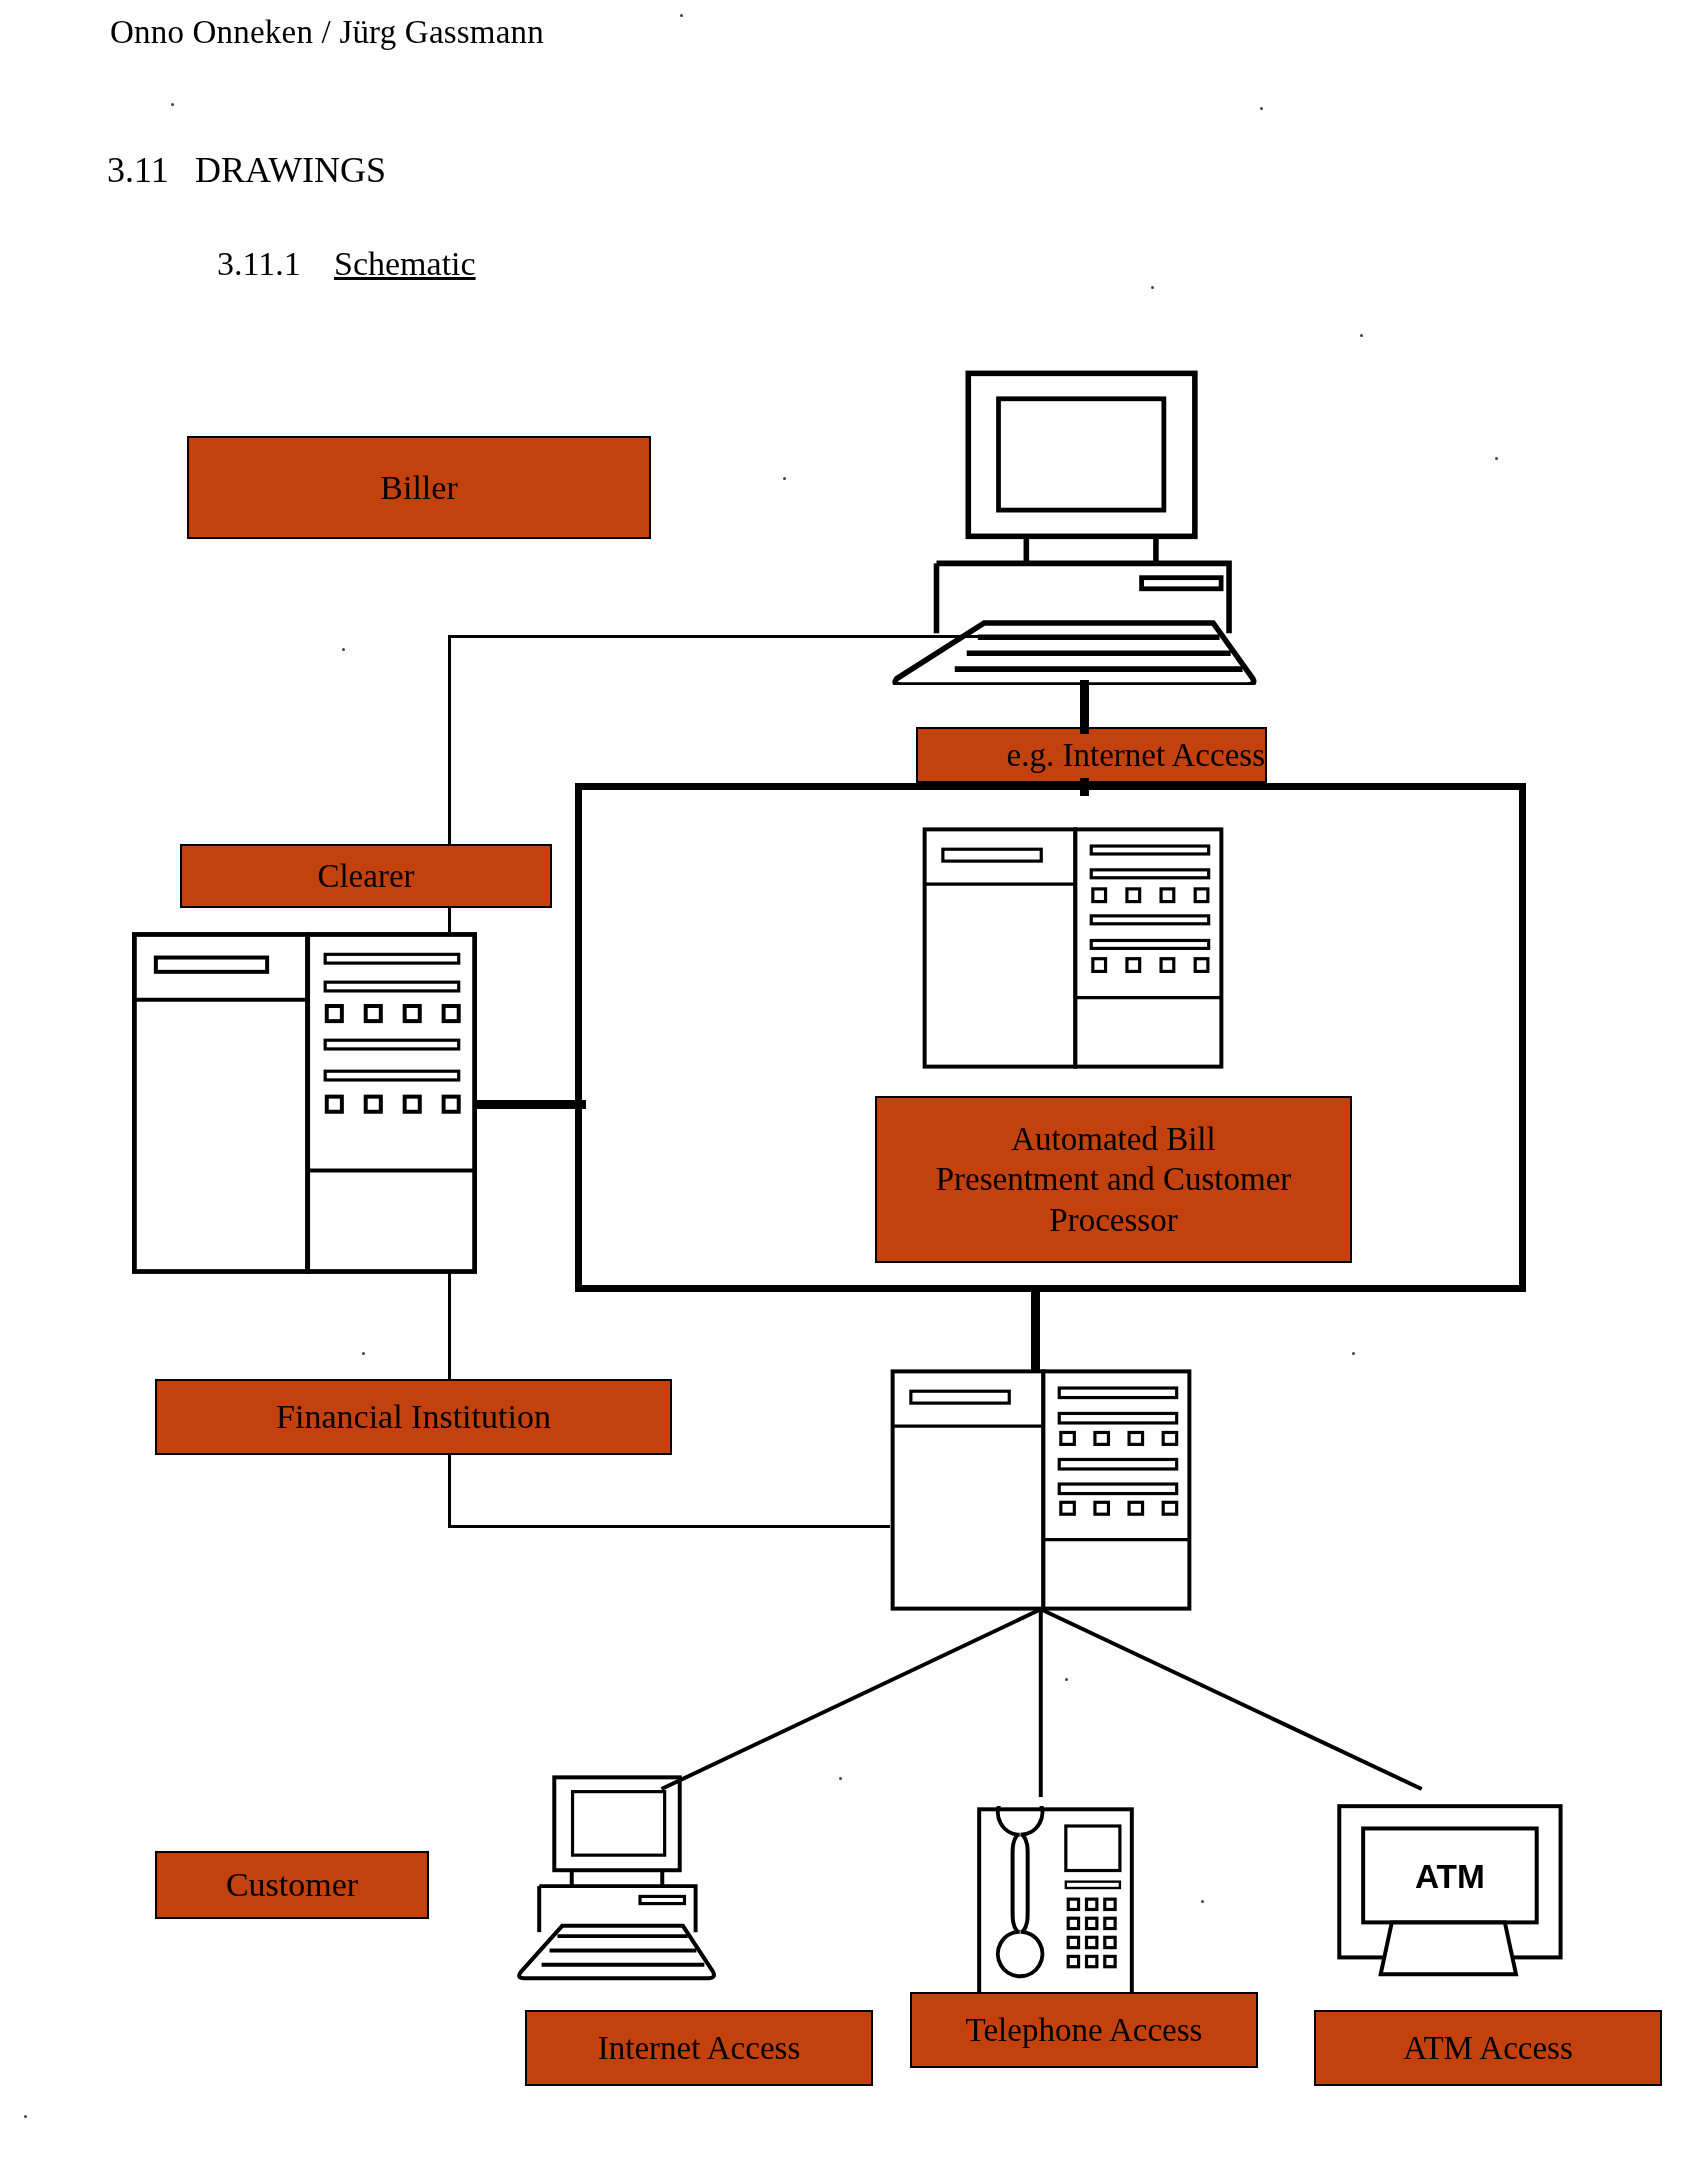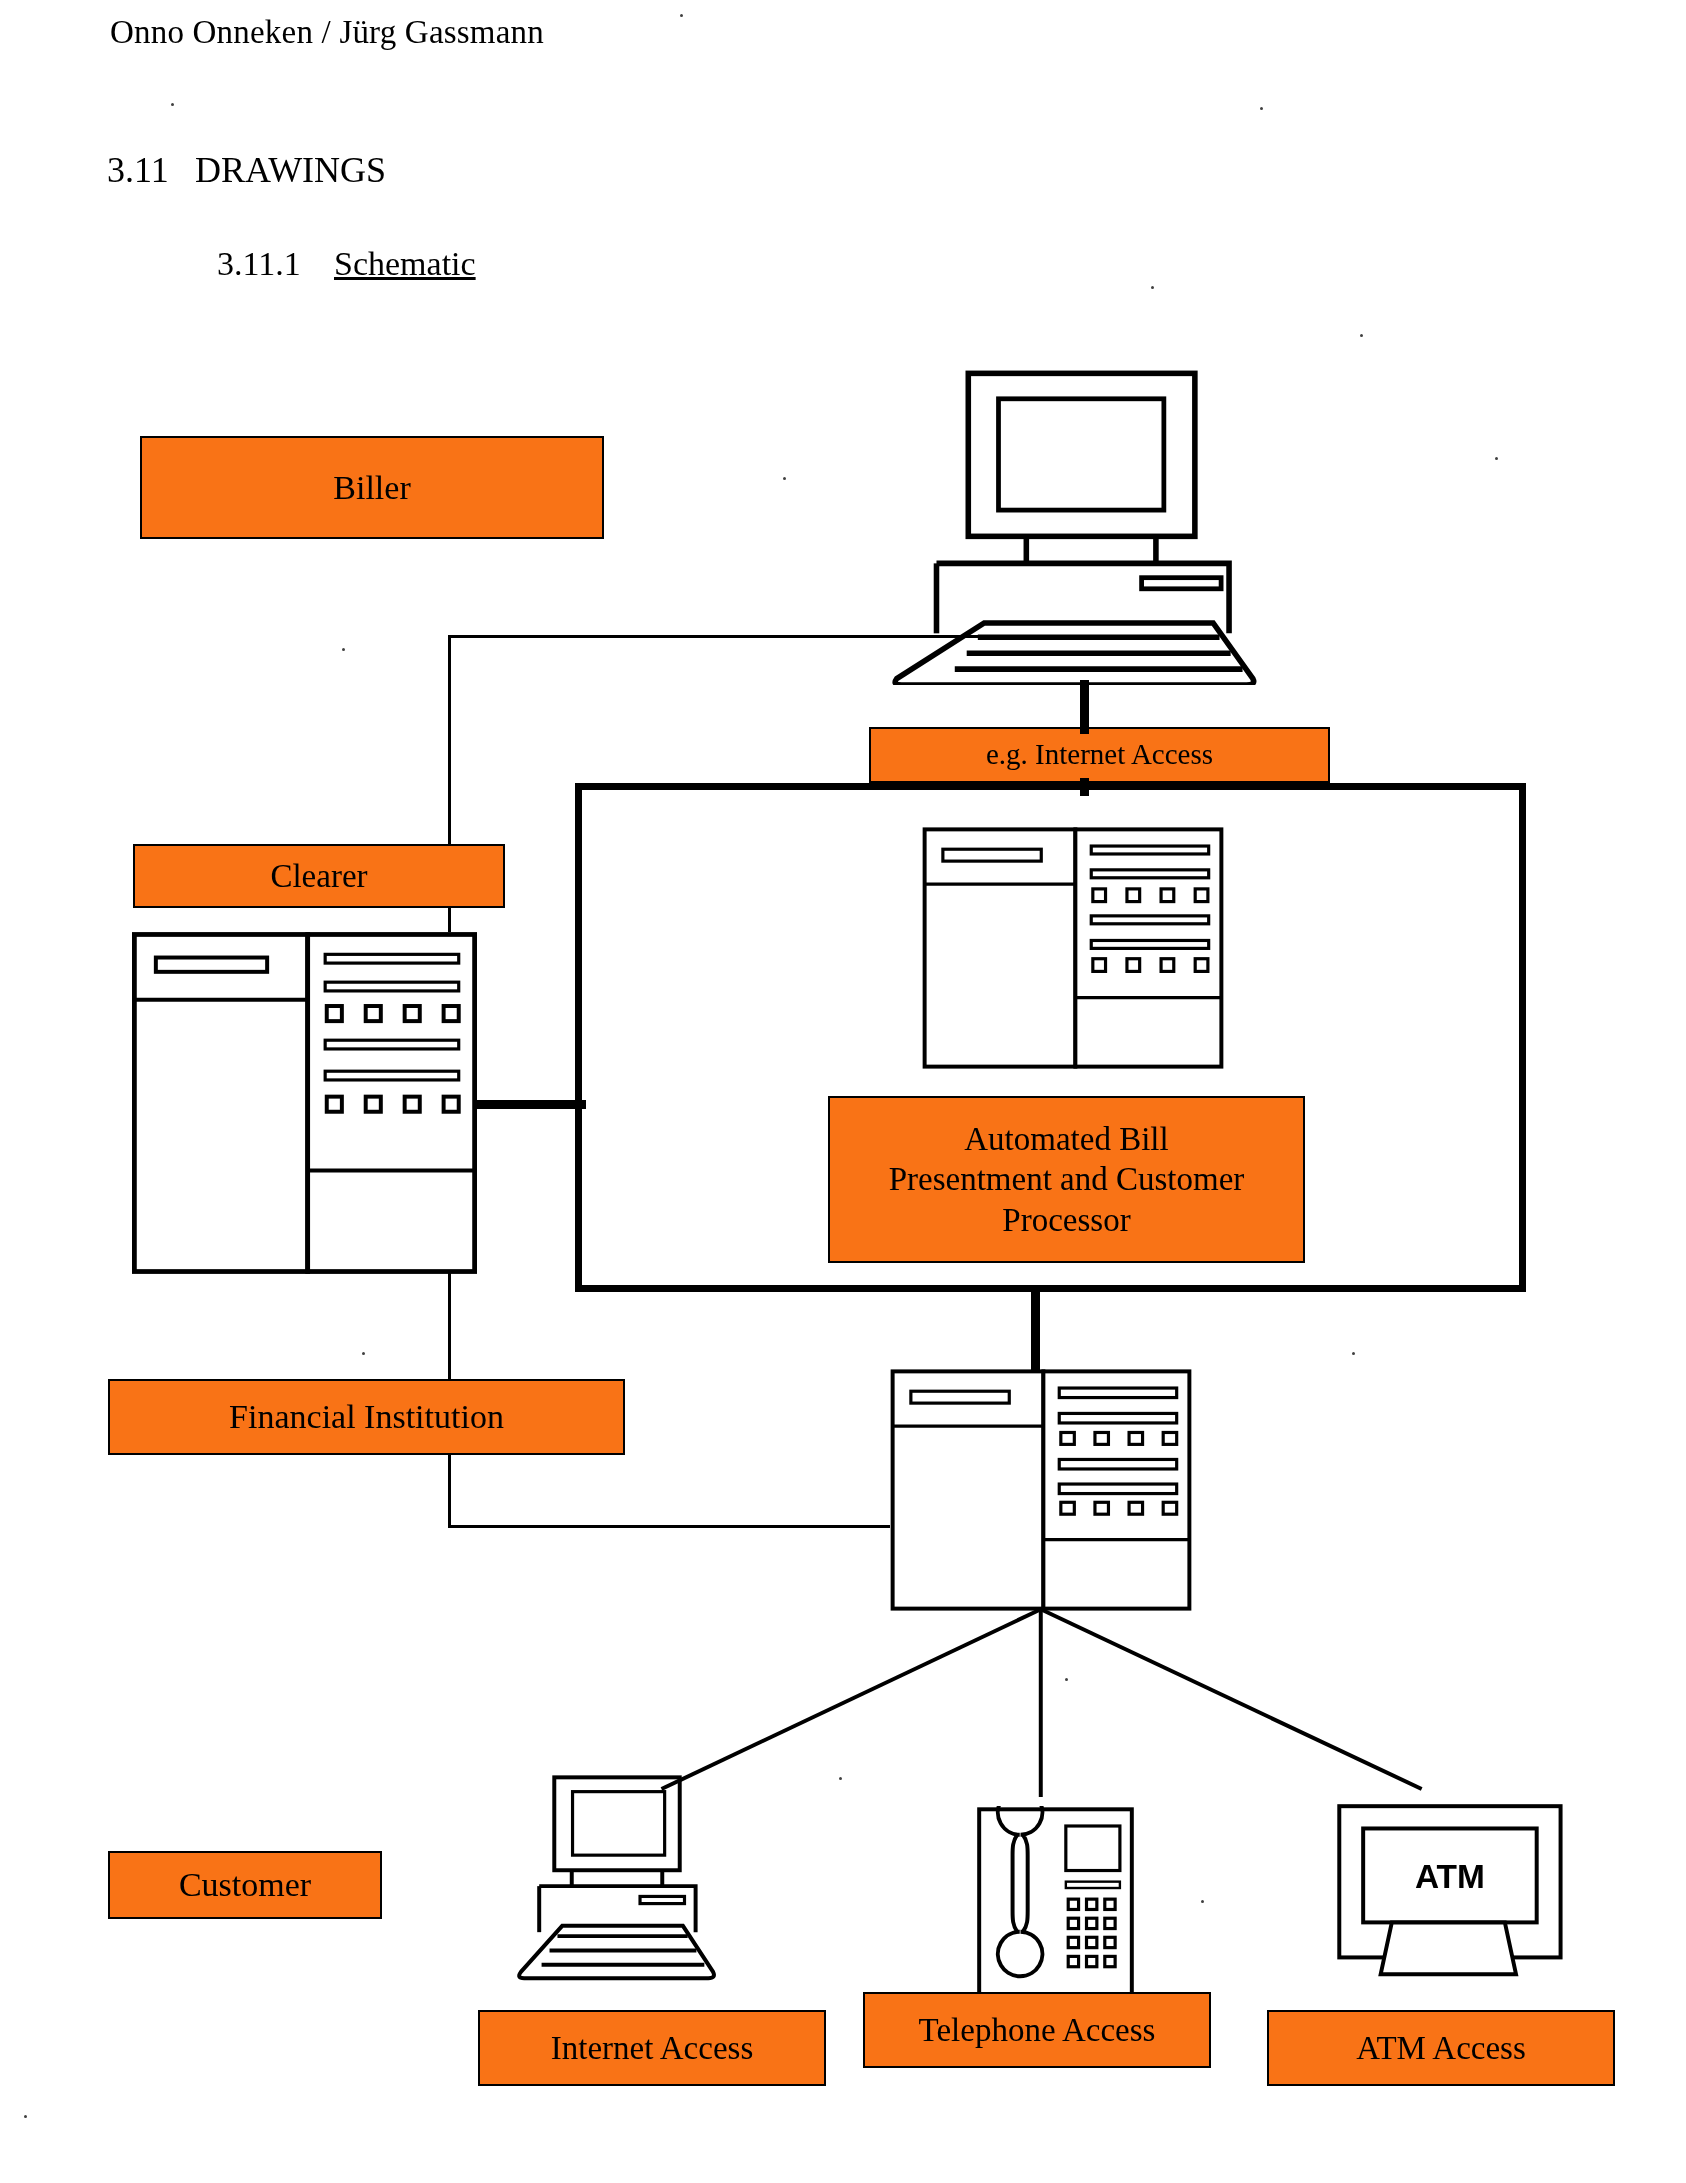--- a/index.html
+++ b/index.html
@@ -42,35 +42,36 @@
   #subsection-title {
     left: 334px; top: 245px;
     font-size: 34px;
     text-decoration: underline;
   }
 
   
   .box {
     position: absolute;
     border: 2.4px solid #000;
-    background: #f97316;
+    background: #c2410c;
     display: flex;
     align-items: center;
     justify-content: center;
     box-sizing: border-box;
     text-align: center;
     line-height: 1.22;
+    margin-left: 47px;
   }
   .box span { display: block; }
 
   .box-biller      { left: 140px; top: 436px;  width: 464px;  height: 103px; font-size: 34px; }
   .box-clearer     { left: 133px; top: 844px; width: 372px;  height: 64px;  font-size: 33px; }
   .box-fi          { left: 108px; top: 1379px; width: 517px;  height: 76px;  font-size: 34px; }
   .box-customer    { left: 108px; top: 1851px; width: 274px;  height: 68px;  font-size: 34px; }
-  .box-egnet       { left: 869px; top: 727px; width: 461px;  height: 56px;  font-size: 29px; z-index: 6; }
+  .box-egnet       { left: 869px; top: 727px; width: 351px;  height: 56px;  font-size: 33px; z-index: 6; justify-content: flex-end; }
   .box-abpp        { left: 828px; top: 1096px; width: 477px; height: 167px; font-size: 33px; z-index: 6; }
   .box-inet-acc    { left: 478px;  top: 2010px; width: 348px; height: 76px;  font-size: 33px; }
   .box-tel-acc     { left: 863px; top: 1992px; width: 348px; height: 76px;  font-size: 33px; }
   .box-atm-acc     { left: 1267px; top: 2010px; width: 348px; height: 76px;  font-size: 33px; }
 
   
   #abpp-frame {
     position: absolute;
     left: 575px; top: 783px;
     width: 951px; height: 509px;

